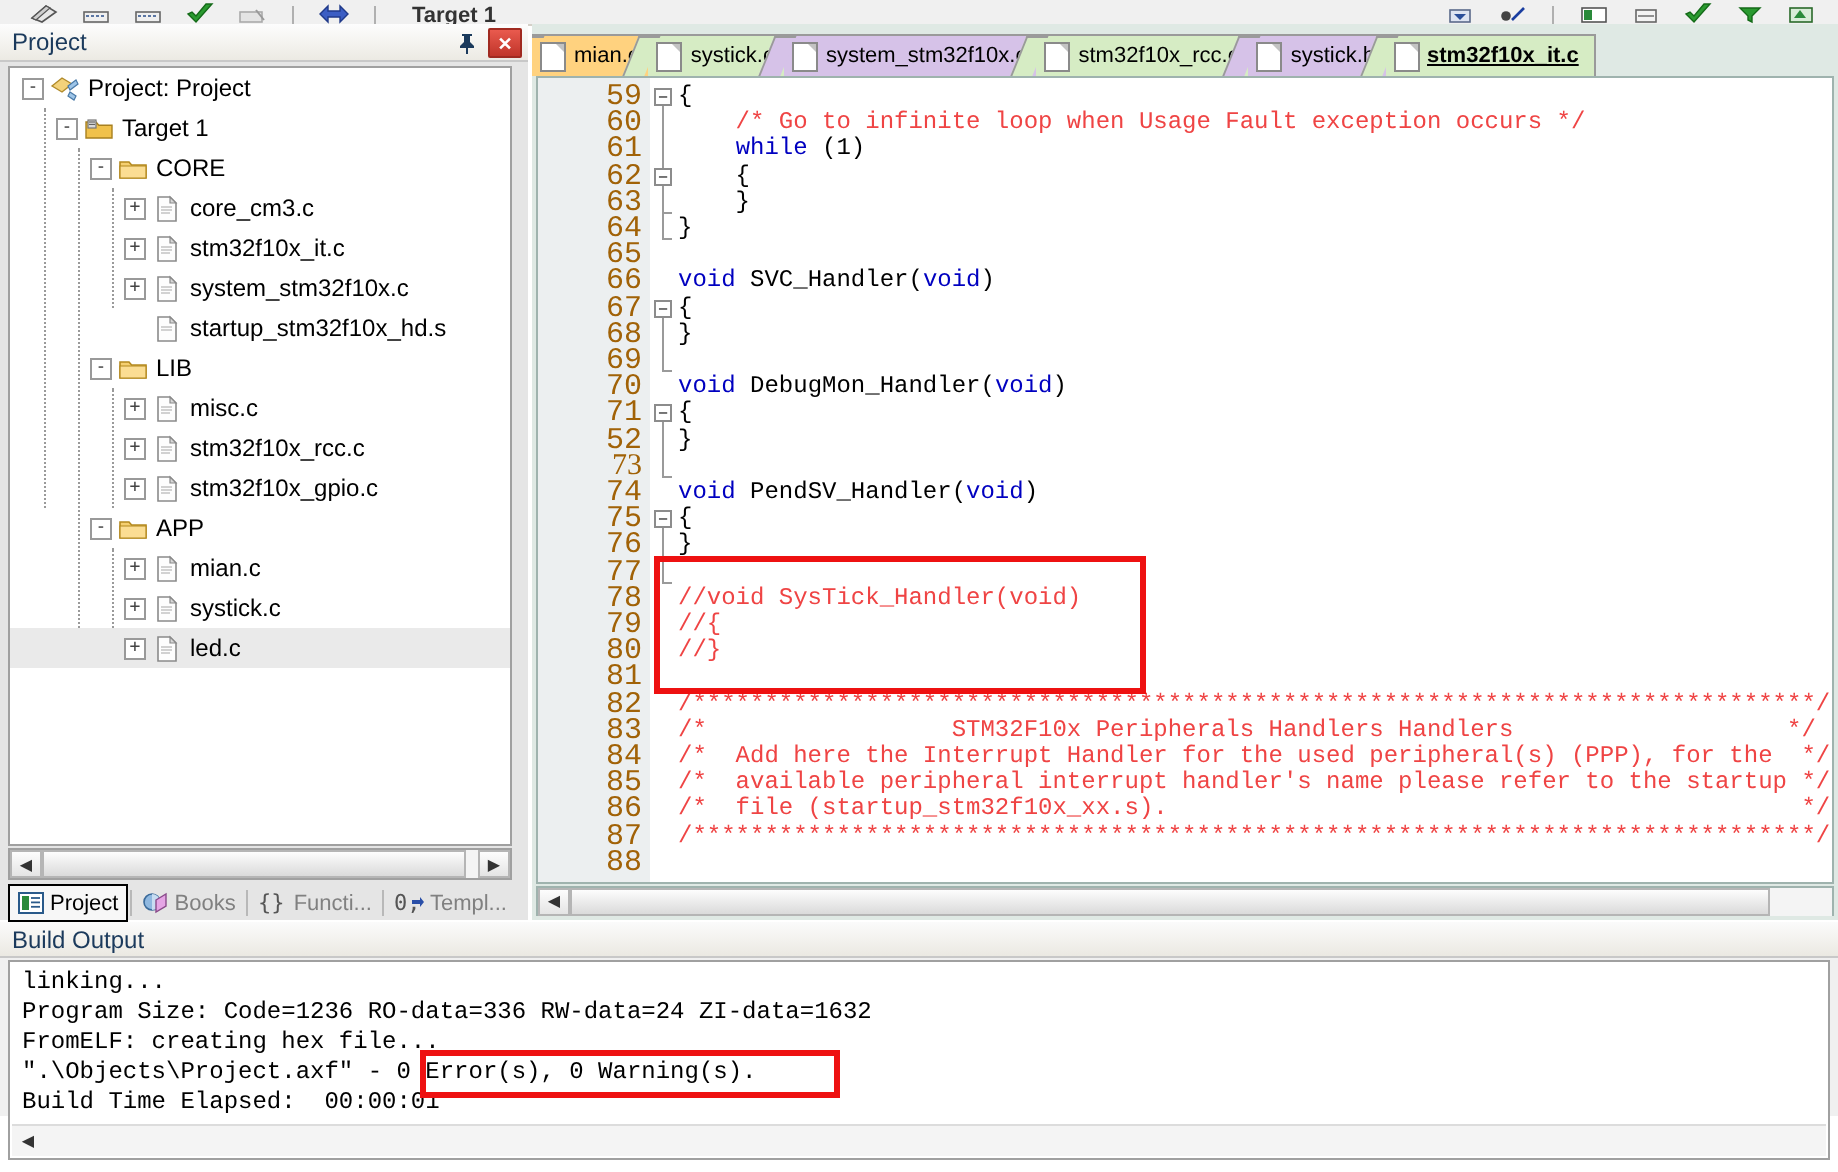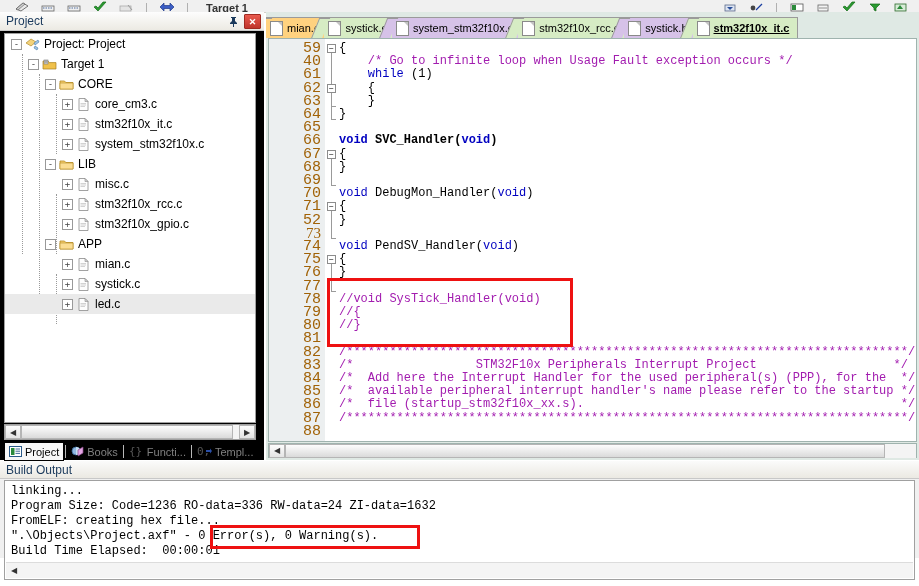--- a/index.html
+++ b/index.html
@@ -61,21 +61,21 @@
     align-items: flex-end;
     gap: 10px;
     padding-right: 10px;
   }
 
   
   #project-panel {
     position: absolute;
     left: 0; top: 12px;
     width: 264px; height: 448px;
-    background: #000000;
+    background: #e5e5e5;
     box-sizing: border-box;
   }
   #project-header {
     height: 18px;
     background: linear-gradient(to bottom,#fdfdfd,#eceae3);
     display: flex;
     align-items: center;
     padding-left: 6px;
     border-bottom: 1px solid #c8c8c8;
     position: relative;
@@ -309,21 +309,21 @@
   .ctext {
     position: absolute;
     left: 70px;
     height: 13.2px;
     line-height: 13.2px;
     white-space: pre;
     font-family: "Liberation Mono", monospace;
     font-size: 12px;
     color: #000;
   }
-  .cm { color: #a21caf; }
+  .cm { color: #ef4444; }
   .kw { color: #0000c0; }
   .pl { color: #000000; }
 
   .foldbox {
     position: absolute;
     width: 9px; height: 9px;
     border: 1px solid #8c8c8c;
     background: #fff;
     font-size: 8px;
     line-height: 7px;
@@ -589,20 +589,32 @@
           <div class="ic">
             <svg width="15" height="15" viewBox="0 0 15 15">
               <path d="M3 1.5h6l3 3V13.5H3z" fill="#fdfdfd" stroke="#8a8a8a" stroke-width="0.8"></path>
               <path d="M9 1.5v3h3z" fill="#d8d8d8" stroke="#8a8a8a" stroke-width="0.6"></path>
               <line x1="4.5" y1="6.5" x2="10" y2="6.5" stroke="#b5b5b5" stroke-width="0.6"></line>
               <line x1="4.5" y1="8" x2="10" y2="8" stroke="#b5b5b5" stroke-width="0.6"></line>
               <line x1="4.5" y1="9.5" x2="9" y2="9.5" stroke="#b5b5b5" stroke-width="0.6"></line>
             </svg>
           </div>
           <span class="lbl">system_stm32f10x.c</span>
+        </div>
+        <div class="tree-row" style="padding-left: 57px;">
+          <div class="expander none"></div>
+          <div class="ic">
+            <svg width="15" height="15" viewBox="0 0 15 15">
+              <path d="M3 1.5h6l3 3V13.5H3z" fill="#fdfdfd" stroke="#8a8a8a" stroke-width="0.8"></path>
+              <path d="M9 1.5v3h3z" fill="#d8d8d8" stroke="#8a8a8a" stroke-width="0.6"></path>
+              <line x1="4.5" y1="6.5" x2="10" y2="6.5" stroke="#b5b5b5" stroke-width="0.6"></line>
+              <line x1="4.5" y1="8" x2="10" y2="8" stroke="#b5b5b5" stroke-width="0.6"></line>
+            </svg>
+          </div>
+          <span class="lbl">startup_stm32f10x_hd.s</span>
         </div>
         <div class="tree-row" style="padding-left: 40px;">
           <div class="expander">-</div>
           <div class="ic">
             <svg width="15" height="15" viewBox="0 0 15 15">
               <path d="M1 4h4.5l1.3 1.5H14V12H1z" fill="#f5cf72" stroke="#b4891f" stroke-width="0.8"></path>
               <path d="M1 6h13v6H1z" fill="#fbdd93" stroke="#b4891f" stroke-width="0.6"></path>
             </svg>
           </div>
           <span class="lbl">LIB</span>
@@ -785,33 +797,33 @@
         <span class="tabname">stm32f10x_it.c</span>
       </div>
     </div>
 
   <div id="code-area">
     <div id="gutter"></div>
     <div id="fold-col"></div>
     <div id="code-lines">
         <div class="lnum" style="top: 3px;">59</div>
         <div class="ctext" style="top: 3px;"><span class="pl">{</span></div>
-        <div class="lnum" style="top: 16.2px;">40</div>
+        <div class="lnum" style="top: 16.2px;">60</div>
         <div class="ctext" style="top: 16.2px;"><span class="cm">    /* Go to infinite loop when Usage Fault exception occurs */</span></div>
         <div class="lnum" style="top: 29.4px;">61</div>
         <div class="ctext" style="top: 29.4px;"><span class="pl">    </span><span class="kw">while</span><span class="pl"> (1)</span></div>
         <div class="lnum" style="top: 42.6px;">62</div>
         <div class="ctext" style="top: 42.6px;"><span class="pl">    {</span></div>
         <div class="lnum" style="top: 55.8px;">63</div>
         <div class="ctext" style="top: 55.8px;"><span class="pl">    }</span></div>
         <div class="lnum" style="top: 69px;">64</div>
         <div class="ctext" style="top: 69px;"><span class="pl">}</span></div>
         <div class="lnum" style="top: 82.2px;">65</div>
         <div class="lnum" style="top: 95.4px;">66</div>
-        <div class="ctext" style="top: 95.4px; font-weight: bold;"><span class="kw">void</span><span class="pl"> SVC_Handler(</span><span class="kw">void</span><span class="pl">)</span></div>
+        <div class="ctext" style="top: 95.4px;"><span class="kw">void</span><span class="pl"> SVC_Handler(</span><span class="kw">void</span><span class="pl">)</span></div>
         <div class="lnum" style="top: 108.6px; text-align: right;">67</div>
         <div class="ctext" style="top: 108.6px;"><span class="pl">{</span></div>
         <div class="lnum" style="top: 121.8px;">68</div>
         <div class="ctext" style="top: 121.8px;"><span class="pl">}</span></div>
         <div class="lnum" style="top: 135px;">69</div>
         <div class="lnum" style="top: 148.2px;">70</div>
         <div class="ctext" style="top: 148.2px;"><span class="kw">void</span><span class="pl"> DebugMon_Handler(</span><span class="kw">void</span><span class="pl">)</span></div>
         <div class="lnum" style="top: 161.4px;">71</div>
         <div class="ctext" style="top: 161.4px;"><span class="pl">{</span></div>
         <div class="lnum" style="top: 174.6px;">52</div>
@@ -827,21 +839,21 @@
         <div class="lnum" style="top: 253.8px;">78</div>
         <div class="ctext" style="top: 253.8px; text-align: center;"><span class="cm">//void SysTick_Handler(void)</span></div>
         <div class="lnum" style="top: 267px;">79</div>
         <div class="ctext" style="top: 267px;"><span class="cm">//{</span></div>
         <div class="lnum" style="top: 280.2px;">80</div>
         <div class="ctext" style="top: 280.2px;"><span class="cm">//}</span></div>
         <div class="lnum" style="top: 293.4px;">81</div>
         <div class="lnum" style="top: 306.6px;">82</div>
         <div class="ctext" style="top: 306.6px;"><span class="cm">/******************************************************************************/</span></div>
         <div class="lnum" style="top: 319.8px;">83</div>
-        <div class="ctext" style="top: 319.8px;"><span class="cm">/*                 STM32F10x Peripherals Interrupt Project                   */</span></div>
+        <div class="ctext" style="top: 319.8px;"><span class="cm">/*                 STM32F10x Peripherals Handlers Handlers                   */</span></div>
         <div class="lnum" style="top: 333px;">84</div>
         <div class="ctext" style="top: 333px;"><span class="cm">/*  Add here the Interrupt Handler for the used peripheral(s) (PPP), for the  */</span></div>
         <div class="lnum" style="top: 346.2px;">85</div>
         <div class="ctext" style="top: 346.2px;"><span class="cm">/*  available peripheral interrupt handler's name please refer to the startup */</span></div>
         <div class="lnum" style="top: 359.4px;">86</div>
         <div class="ctext" style="top: 359.4px;"><span class="cm">/*  file (startup_stm32f10x_xx.s).                                            */</span></div>
         <div class="lnum" style="top: 372.6px;">87</div>
         <div class="ctext" style="top: 372.6px;"><span class="cm">/******************************************************************************/</span></div>
         <div class="lnum" style="top: 385.8px;">88</div>
         <div class="foldbox" style="left: 58px; top: 5px;">−</div>

